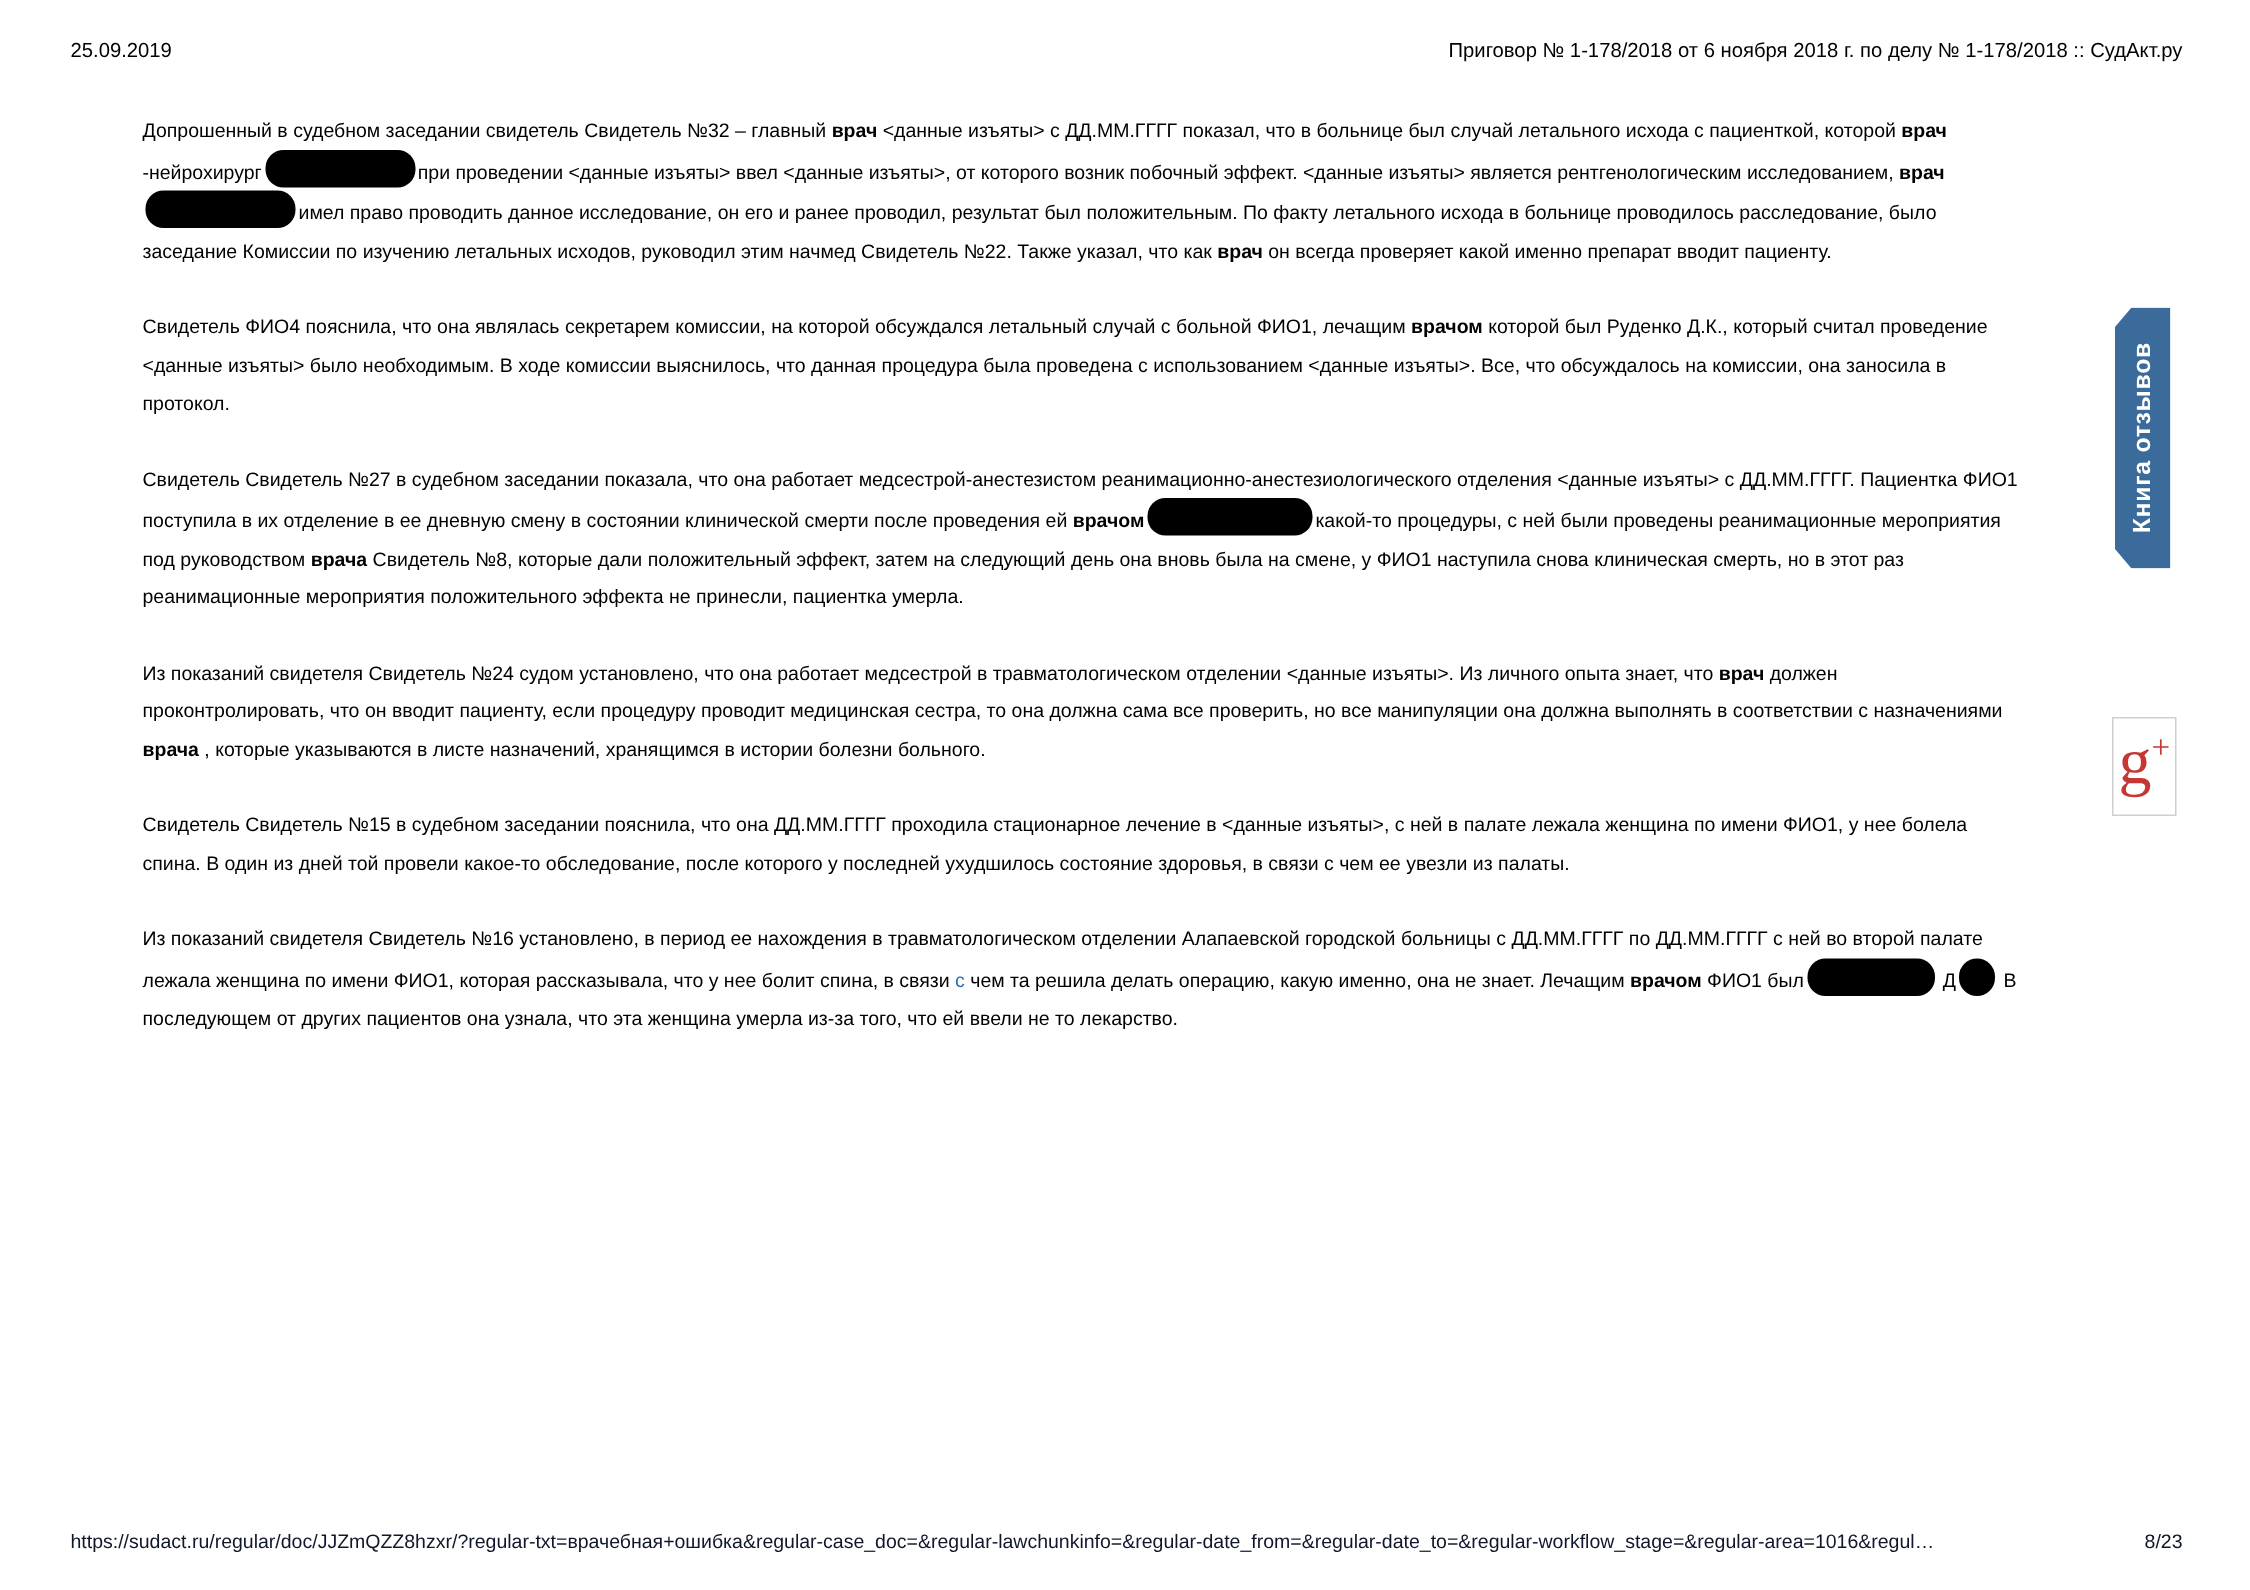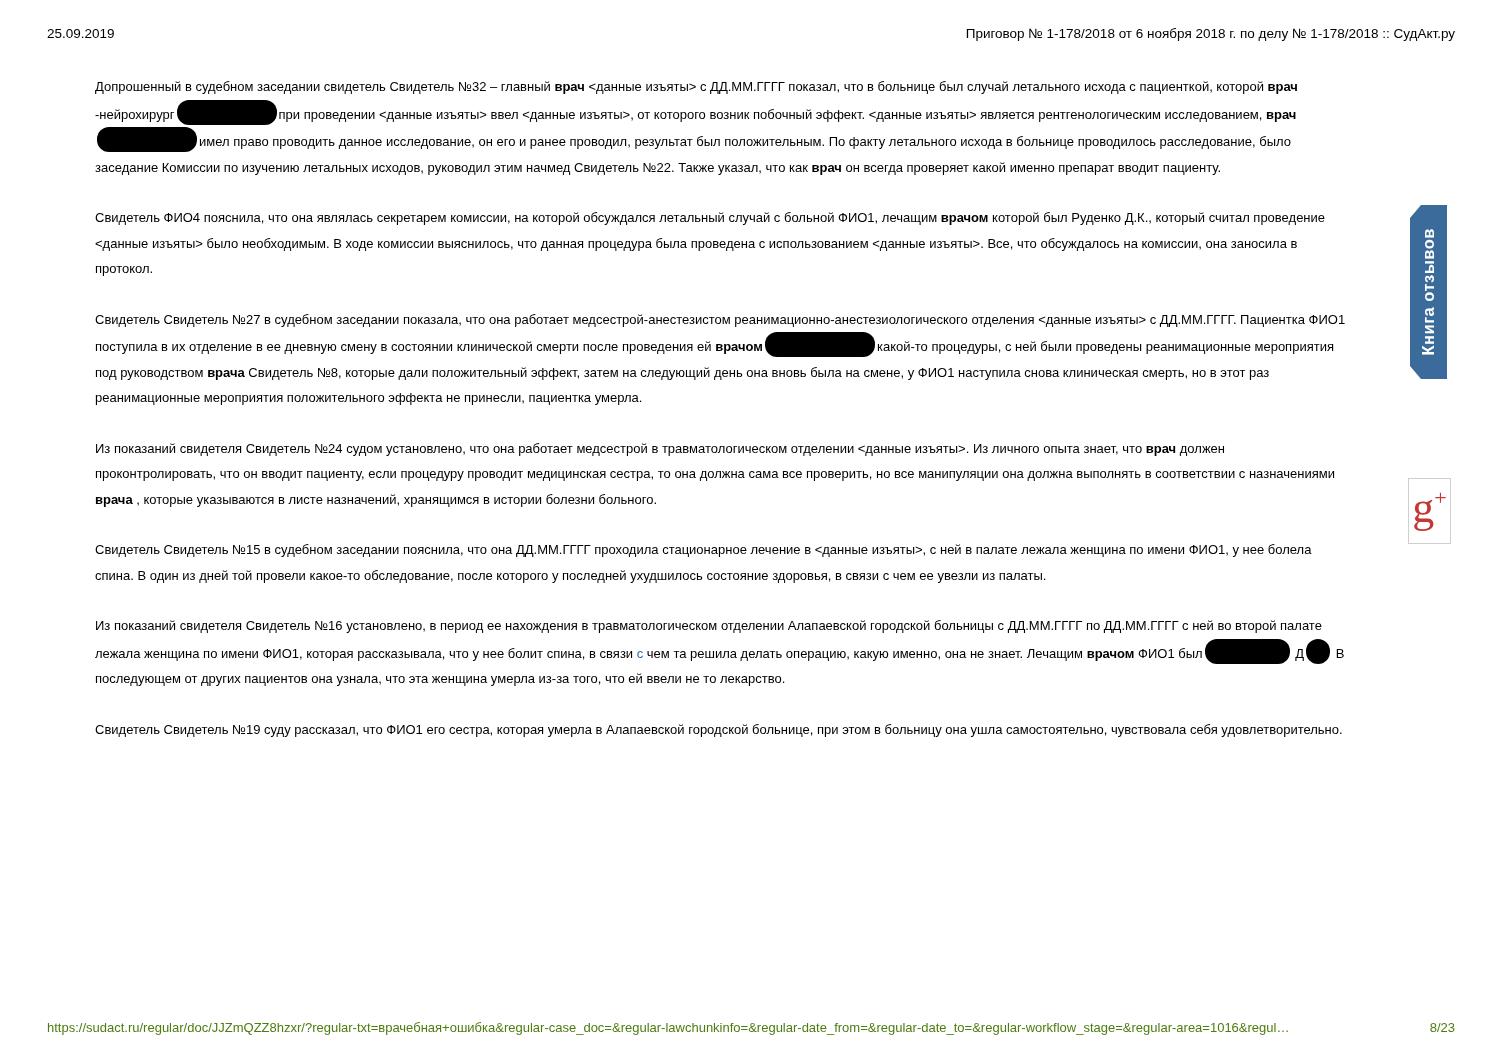--- a/index.html
+++ b/index.html
@@ -5,21 +5,21 @@
   html,body{margin:0;padding:0;}
   body{
     width:1500px;height:1060px;position:relative;overflow:hidden;
     background:#ffffff;color:#000;
     font-family:"Liberation Sans", sans-serif;
   }
   
   .print-header{position:absolute;top:26px;left:47px;right:45px;height:18px;font-size:13.5px;color:#000;}
   .print-header .date{position:absolute;left:0;top:0;}
   .print-header .title{position:absolute;left:0;right:0;text-align:right;top:0;}
-  .print-footer{position:absolute;top:1020px;left:47px;right:45px;font-size:13px;color:#4d7c0f;
+  .print-footer{position:absolute;top:1020px;left:47px;right:45px;font-size:13px;color:#0f172a;
     display:flex;justify-content:space-between;white-space:nowrap;gap:32px;}
   .print-footer .url{overflow:hidden;max-width:1330px;}
   
   .content{position:absolute;top:74px;left:95px;width:1253px;font-size:13px;line-height:25.5px;text-align:left;}
   .para{margin:0 0 25px 0;}
   .hl{font-weight:bold;}
   .link-char{color:#2b6cb0;}
   .redact{display:inline-block;background:#000;height:25px;border-radius:12px;vertical-align:-6px;margin:0 2px;}
   
   .ribbon{
@@ -47,21 +47,20 @@
   <span class="title">Приговор № 1-178/2018 от 6 ноября 2018 г. по делу № 1-178/2018 :: СудАкт.ру</span>
 </div>
 
 <div class="content">
     <p class="para"><span>Допрошенный в судебном заседании свидетель Свидетель №32 – главный </span><b class="hl">врач</b><span> &lt;данные изъяты&gt; с ДД.ММ.ГГГГ показал, что в больнице был случай летального исхода с пациенткой, которой </span><b class="hl">врач</b><span> -нейрохирург</span><span class="redact" style="width: 100px; background: rgb(0, 0, 0);"></span><span>при проведении &lt;данные изъяты&gt; ввел &lt;данные изъяты&gt;, от которого возник побочный эффект. &lt;данные изъяты&gt; является рентгенологическим исследованием, </span><b class="hl">врач</b><span> </span><span class="redact" style="width: 100px; background: rgb(0, 0, 0);"></span><span>имел право проводить данное исследование, он его и ранее проводил, результат был положительным. По факту летального исхода в больнице проводилось расследование, было заседание Комиссии по изучению летальных исходов, руководил этим начмед Свидетель №22. Также указал, что как </span><b class="hl">врач</b><span> он всегда проверяет какой именно препарат вводит пациенту.</span></p>
     <p class="para"><span>Свидетель ФИО4 пояснила, что она являлась секретарем комиссии, на которой обсуждался летальный случай с больной ФИО1, лечащим </span><b class="hl">врачом</b><span> которой был Руденко Д.К., который считал проведение &lt;данные изъяты&gt; было необходимым. В ходе комиссии выяснилось, что данная процедура была проведена с использованием &lt;данные изъяты&gt;. Все, что обсуждалось на комиссии, она заносила в протокол.</span></p>
     <p class="para"><span>Свидетель Свидетель №27 в судебном заседании показала, что она работает медсестрой-анестезистом реанимационно-анестезиологического отделения &lt;данные изъяты&gt; с ДД.ММ.ГГГГ. Пациентка ФИО1 поступила в их отделение в ее дневную смену в состоянии клинической смерти после проведения ей </span><b class="hl">врачом</b><span class="redact" style="width: 110px; background: rgb(0, 0, 0);"></span><span>какой-то процедуры, с ней были проведены реанимационные мероприятия под руководством </span><b class="hl">врача</b><span> Свидетель №8, которые дали положительный эффект, затем на следующий день она вновь была на смене, у ФИО1 наступила снова клиническая смерть, но в этот раз реанимационные мероприятия положительного эффекта не принесли, пациентка умерла.</span></p>
     <p class="para"><span>Из показаний свидетеля Свидетель №24 судом установлено, что она работает медсестрой в травматологическом отделении &lt;данные изъяты&gt;. Из личного опыта знает, что </span><b class="hl">врач</b><span> должен проконтролировать, что он вводит пациенту, если процедуру проводит медицинская сестра, то она должна сама все проверить, но все манипуляции она должна выполнять в соответствии с назначениями </span><b class="hl">врача</b><span> , которые указываются в листе назначений, хранящимся в истории болезни больного.</span></p>
     <p class="para"><span>Свидетель Свидетель №15 в судебном заседании пояснила, что она ДД.ММ.ГГГГ проходила стационарное лечение в &lt;данные изъяты&gt;, с ней в палате лежала женщина по имени ФИО1, у нее болела спина. В один из дней той провели какое-то обследование, после которого у последней ухудшилось состояние здоровья, в связи с чем ее увезли из палаты.</span></p>
     <p class="para"><span>Из показаний свидетеля Свидетель №16 установлено, в период ее нахождения в травматологическом отделении Алапаевской городской больницы с ДД.ММ.ГГГГ по ДД.ММ.ГГГГ с ней во второй палате лежала женщина по имени ФИО1, которая рассказывала, что у нее болит спина, в связи </span><span class="link-char">с</span><span> чем та решила делать операцию, какую именно, она не знает. Лечащим </span><b class="hl">врачом</b><span> ФИО1 был</span><span class="redact" style="width: 85px; background: rgb(0, 0, 0);"></span><span> Д</span><span class="redact" style="width: 24px; background: rgb(0, 0, 0);"></span><span> В последующем от других пациентов она узнала, что эта женщина умерла из-за того, что ей ввели не то лекарство.</span></p>
-    <p class="para"><span>Свидетель Свидетель №19 суду рассказал, что ФИО1 его сестра, которая умерла в Алапаевской городской больнице, при этом в больницу она ушла самостоятельно, чувствовала себя удовлетворительно.</span></p>
   </div>
 
 <div class="ribbon" style="background: rgb(58, 107, 154);">
   <span>Книга отзывов</span>
 </div>
 
 <div class="gplus">
   <span class="g" style="color: rgb(197, 55, 50);">g</span>
     <span class="plus" style="color: rgb(197, 55, 50);">+</span>
 </div>

